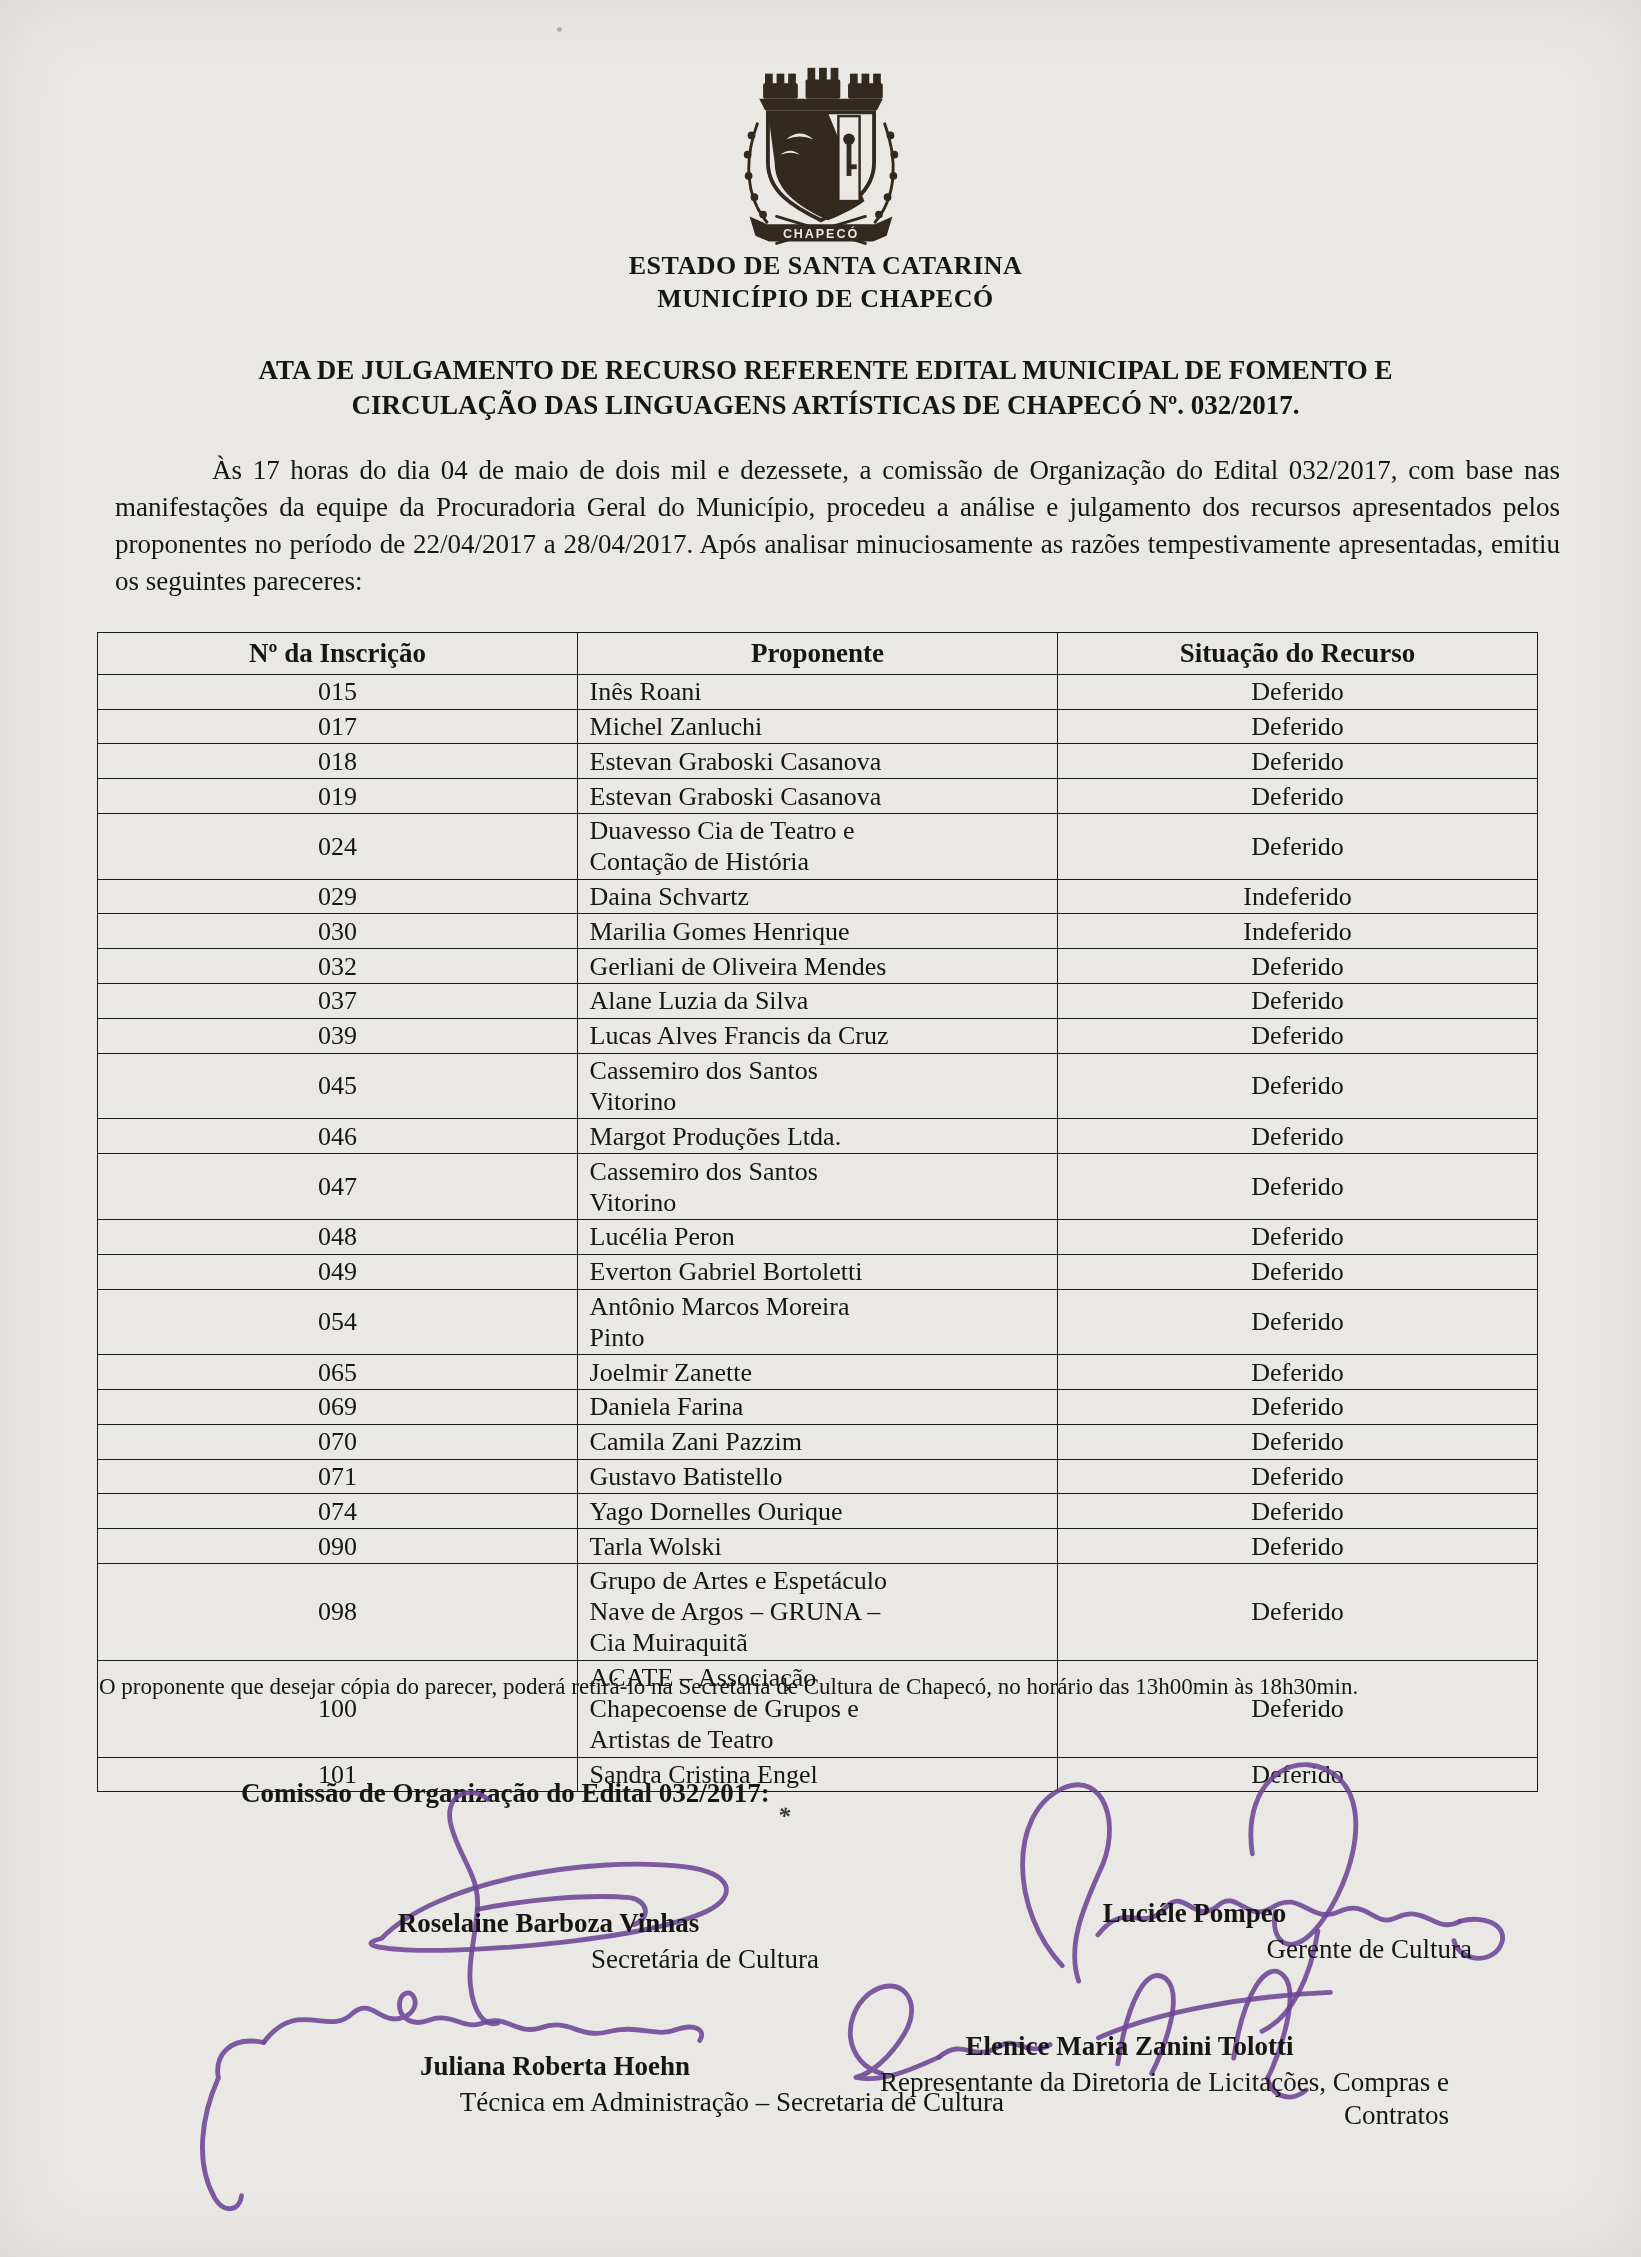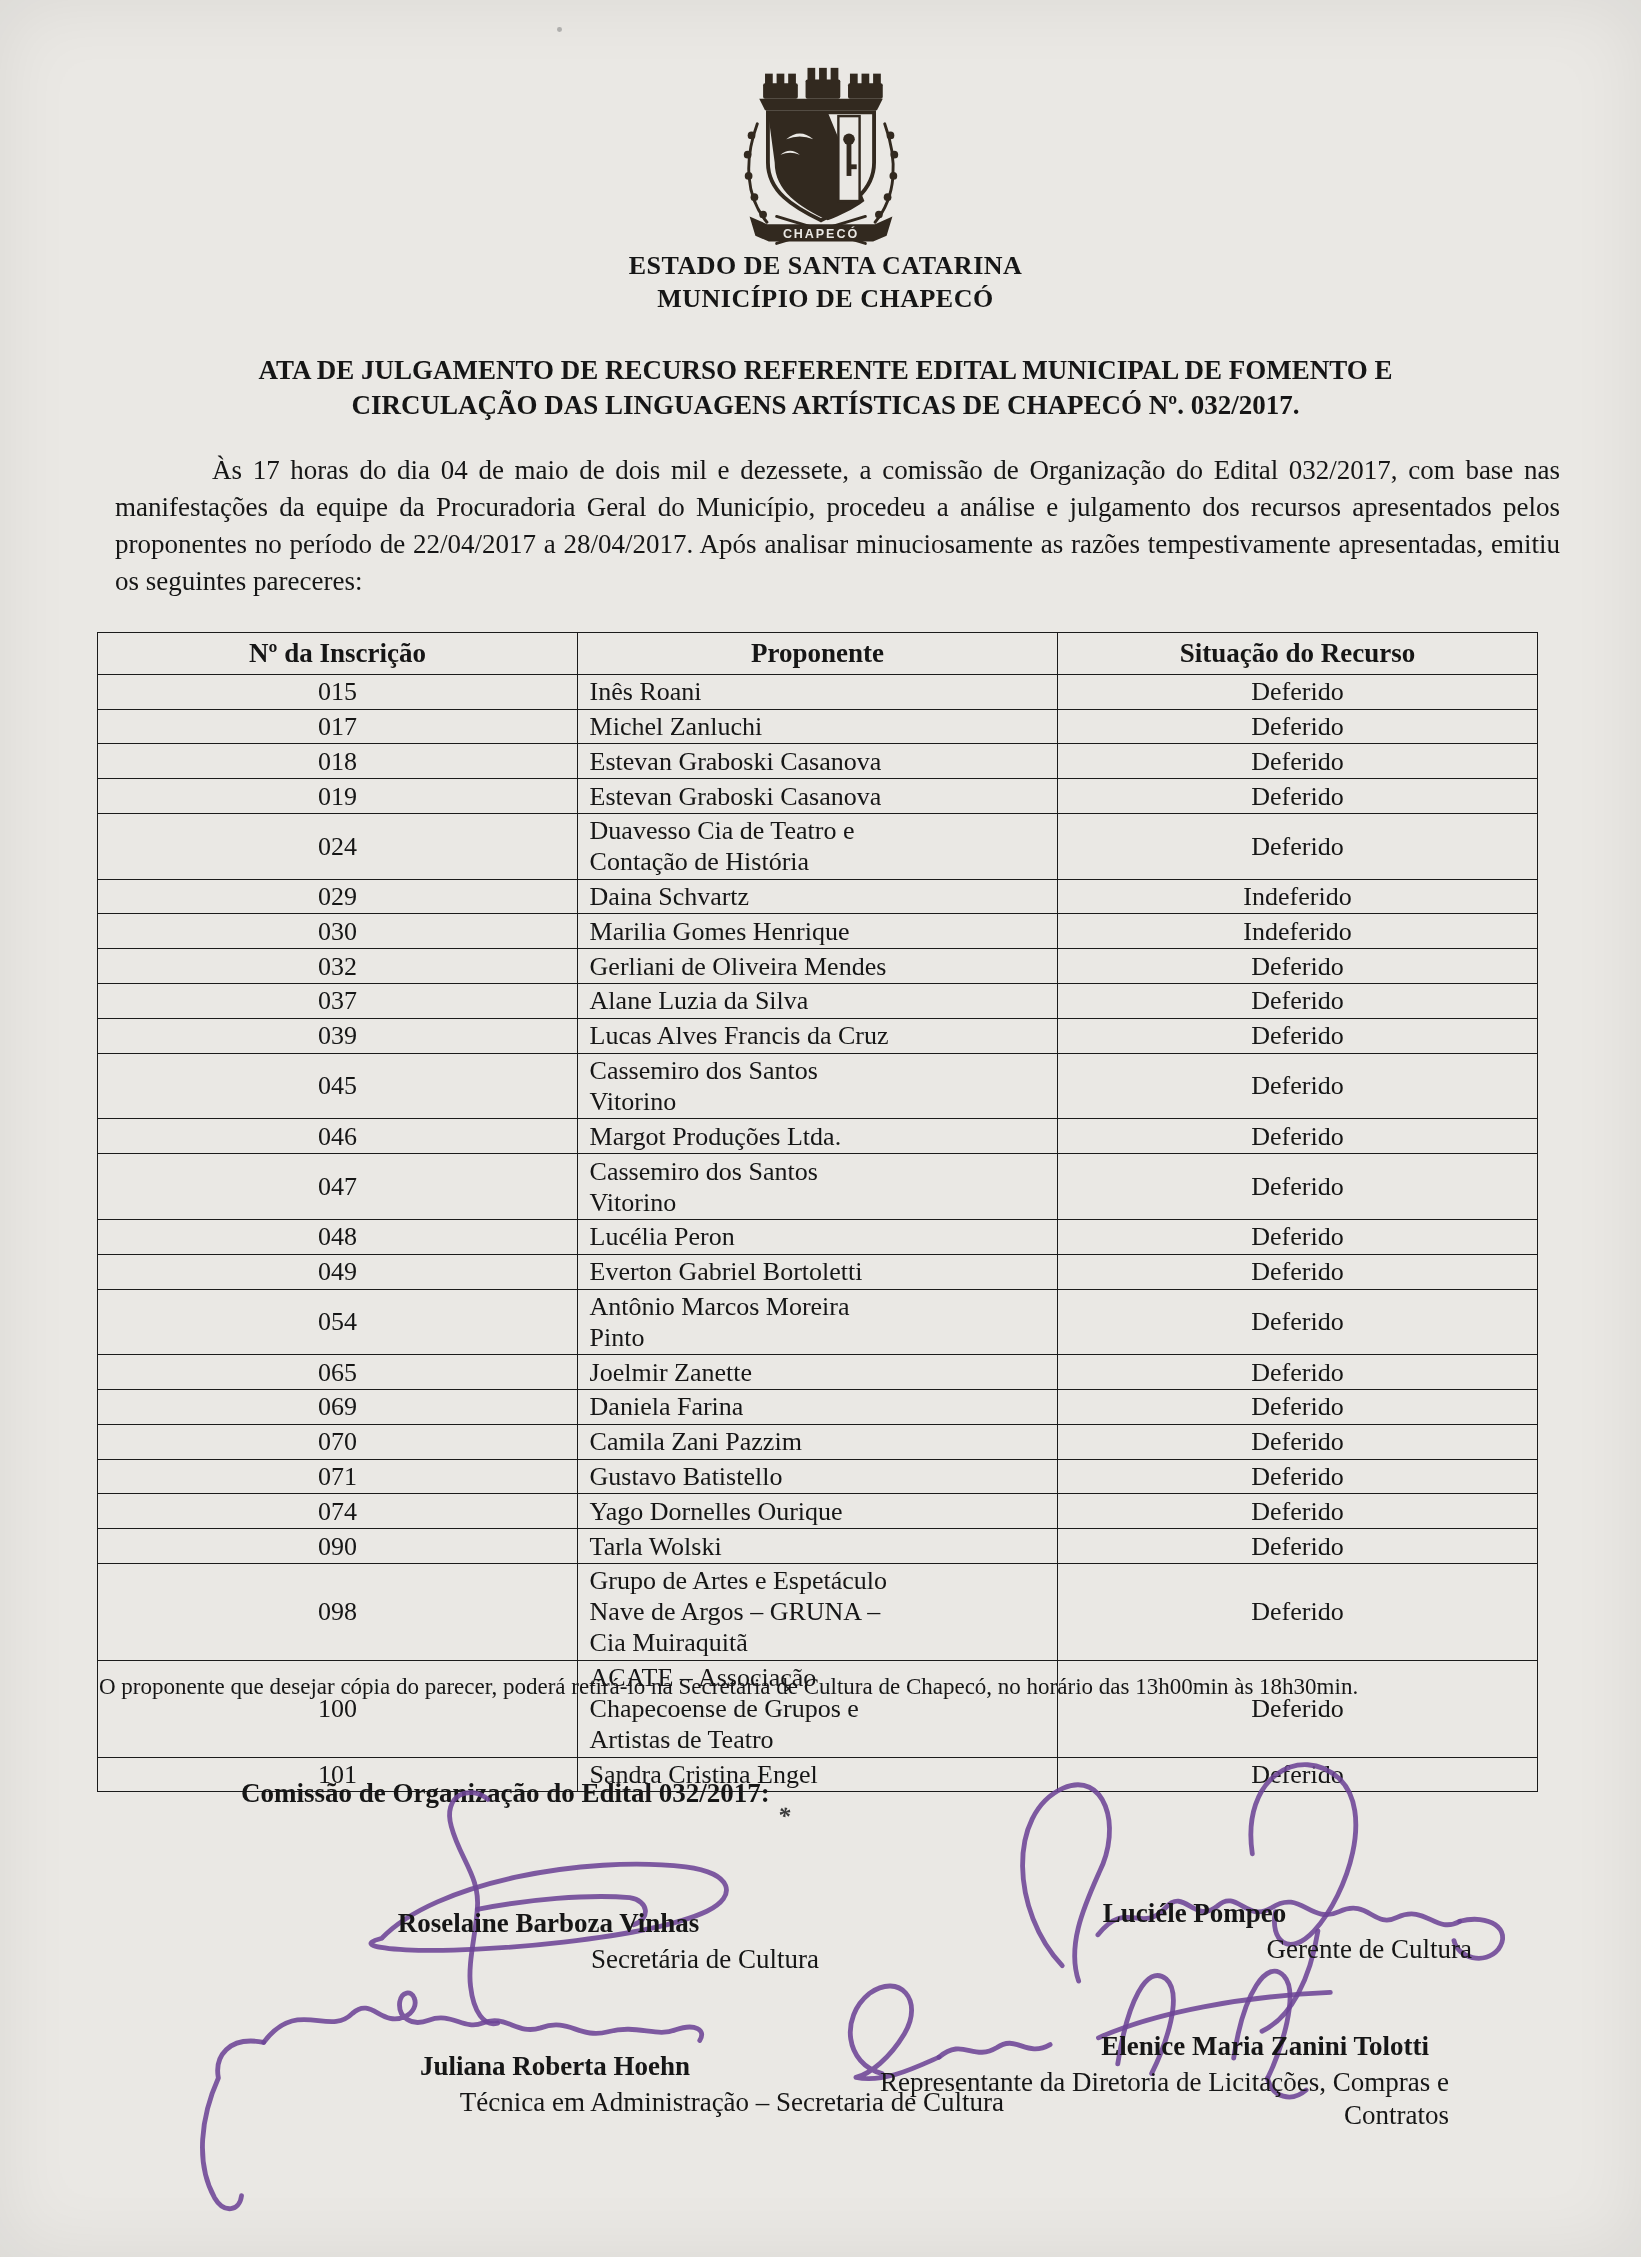--- a/index.html
+++ b/index.html
@@ -312,17 +312,17 @@
   <div class="sig-role" style="left:106px;top:2086px;width:898px;">Técnica em Administração – Secretaria de Cultura</div>
 
   <svg class="sig-svg" style="left:826px;top:1946px;" width="570" height="203" viewBox="0 0 590 210">
     <path d="M58,132 C20,122 14,74 45,49 C76,27 102,56 81,91 C66,116 46,132 31,136 C60,142 92,126 117,115"></path>
     <path d="M117,115 C142,94 152,120 177,105 C197,91 207,116 232,102"></path>
     <path d="M302,122 C312,58 332,18 352,34 C370,50 352,102 337,132"></path>
     <path d="M422,116 C432,48 457,12 474,31 C490,48 472,106 457,137"></path>
     <path d="M282,95 C342,68 432,52 522,48"></path>
     <path d="M457,137 C462,157 482,162 497,149"></path>
   </svg>
-  <div class="sig-name" style="left:830px;top:2031px;width:599px;text-align:right;">Elenice Maria Zanini Tolotti</div>
+  <div class="sig-name" style="left:830px;top:2031px;width:599px;">Elenice Maria Zanini Tolotti</div>
   <div class="sig-role" style="left:792px;top:2066px;width:657px;">Representante da Diretoria de Licitações, Compras e Contratos</div>
 
 </div>
 
 
 </body></html>

